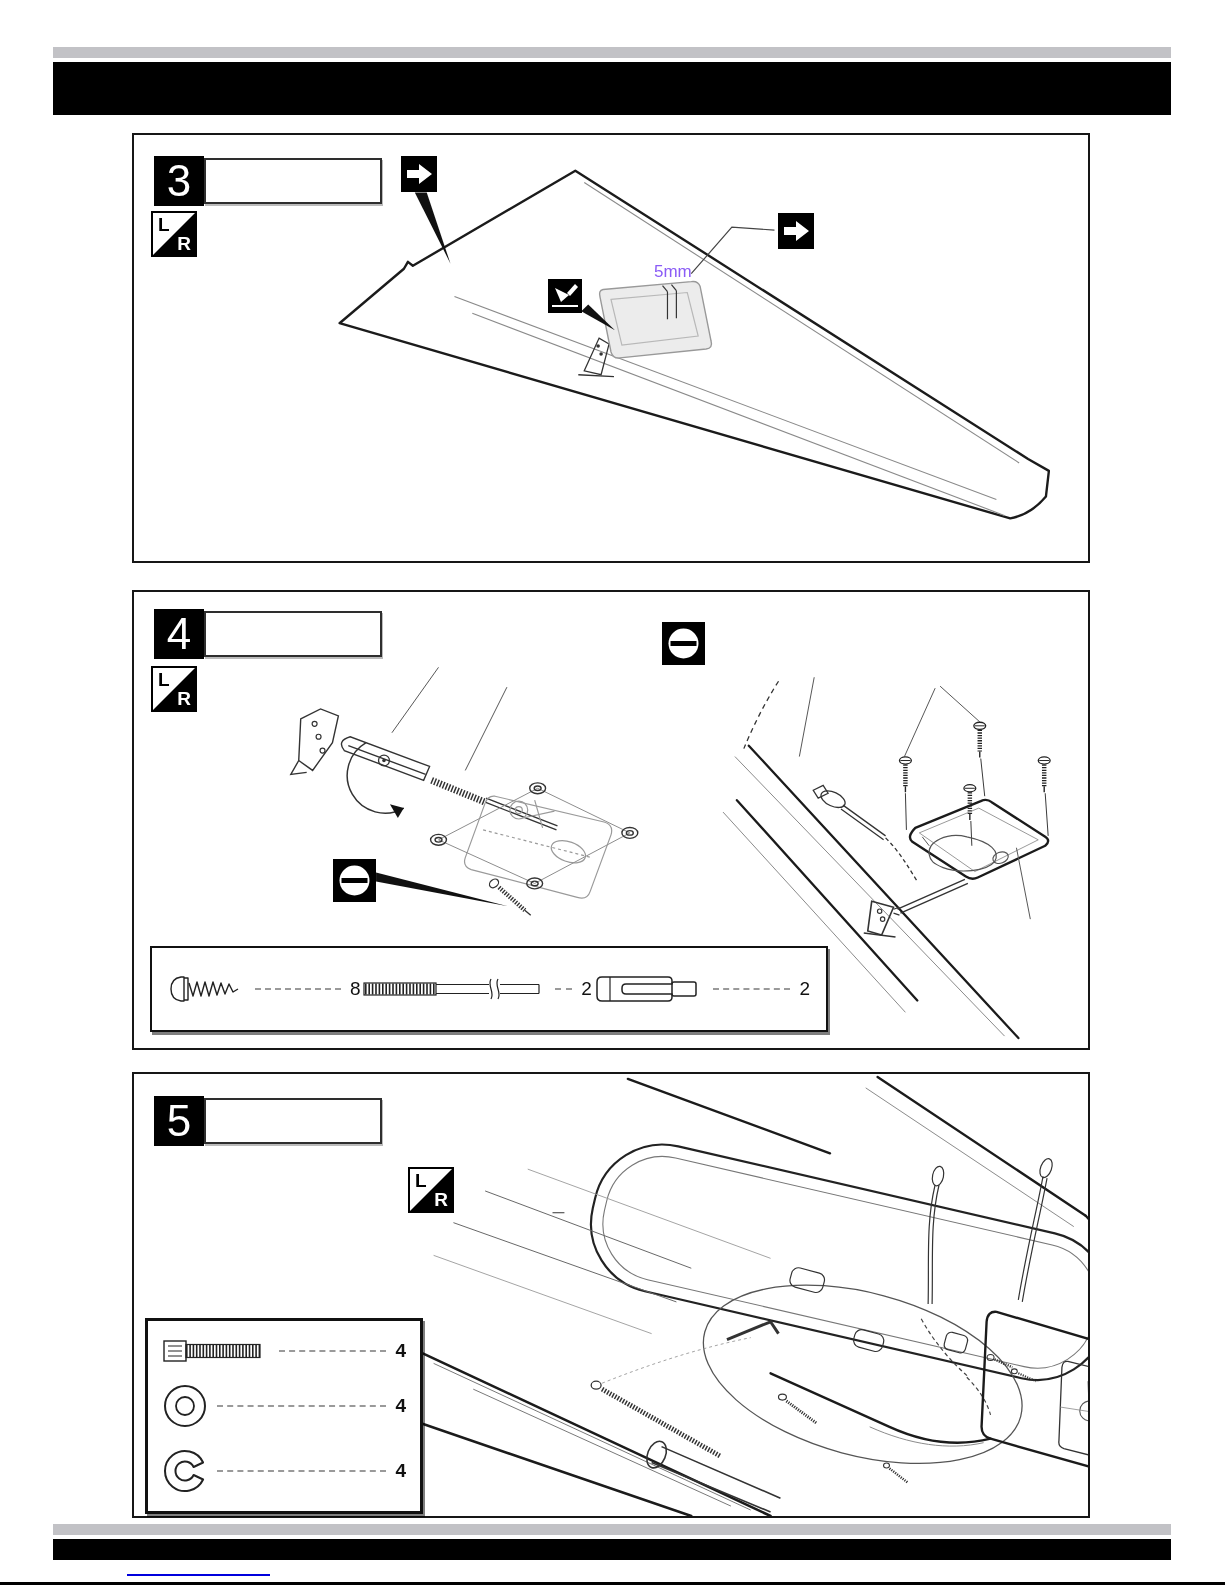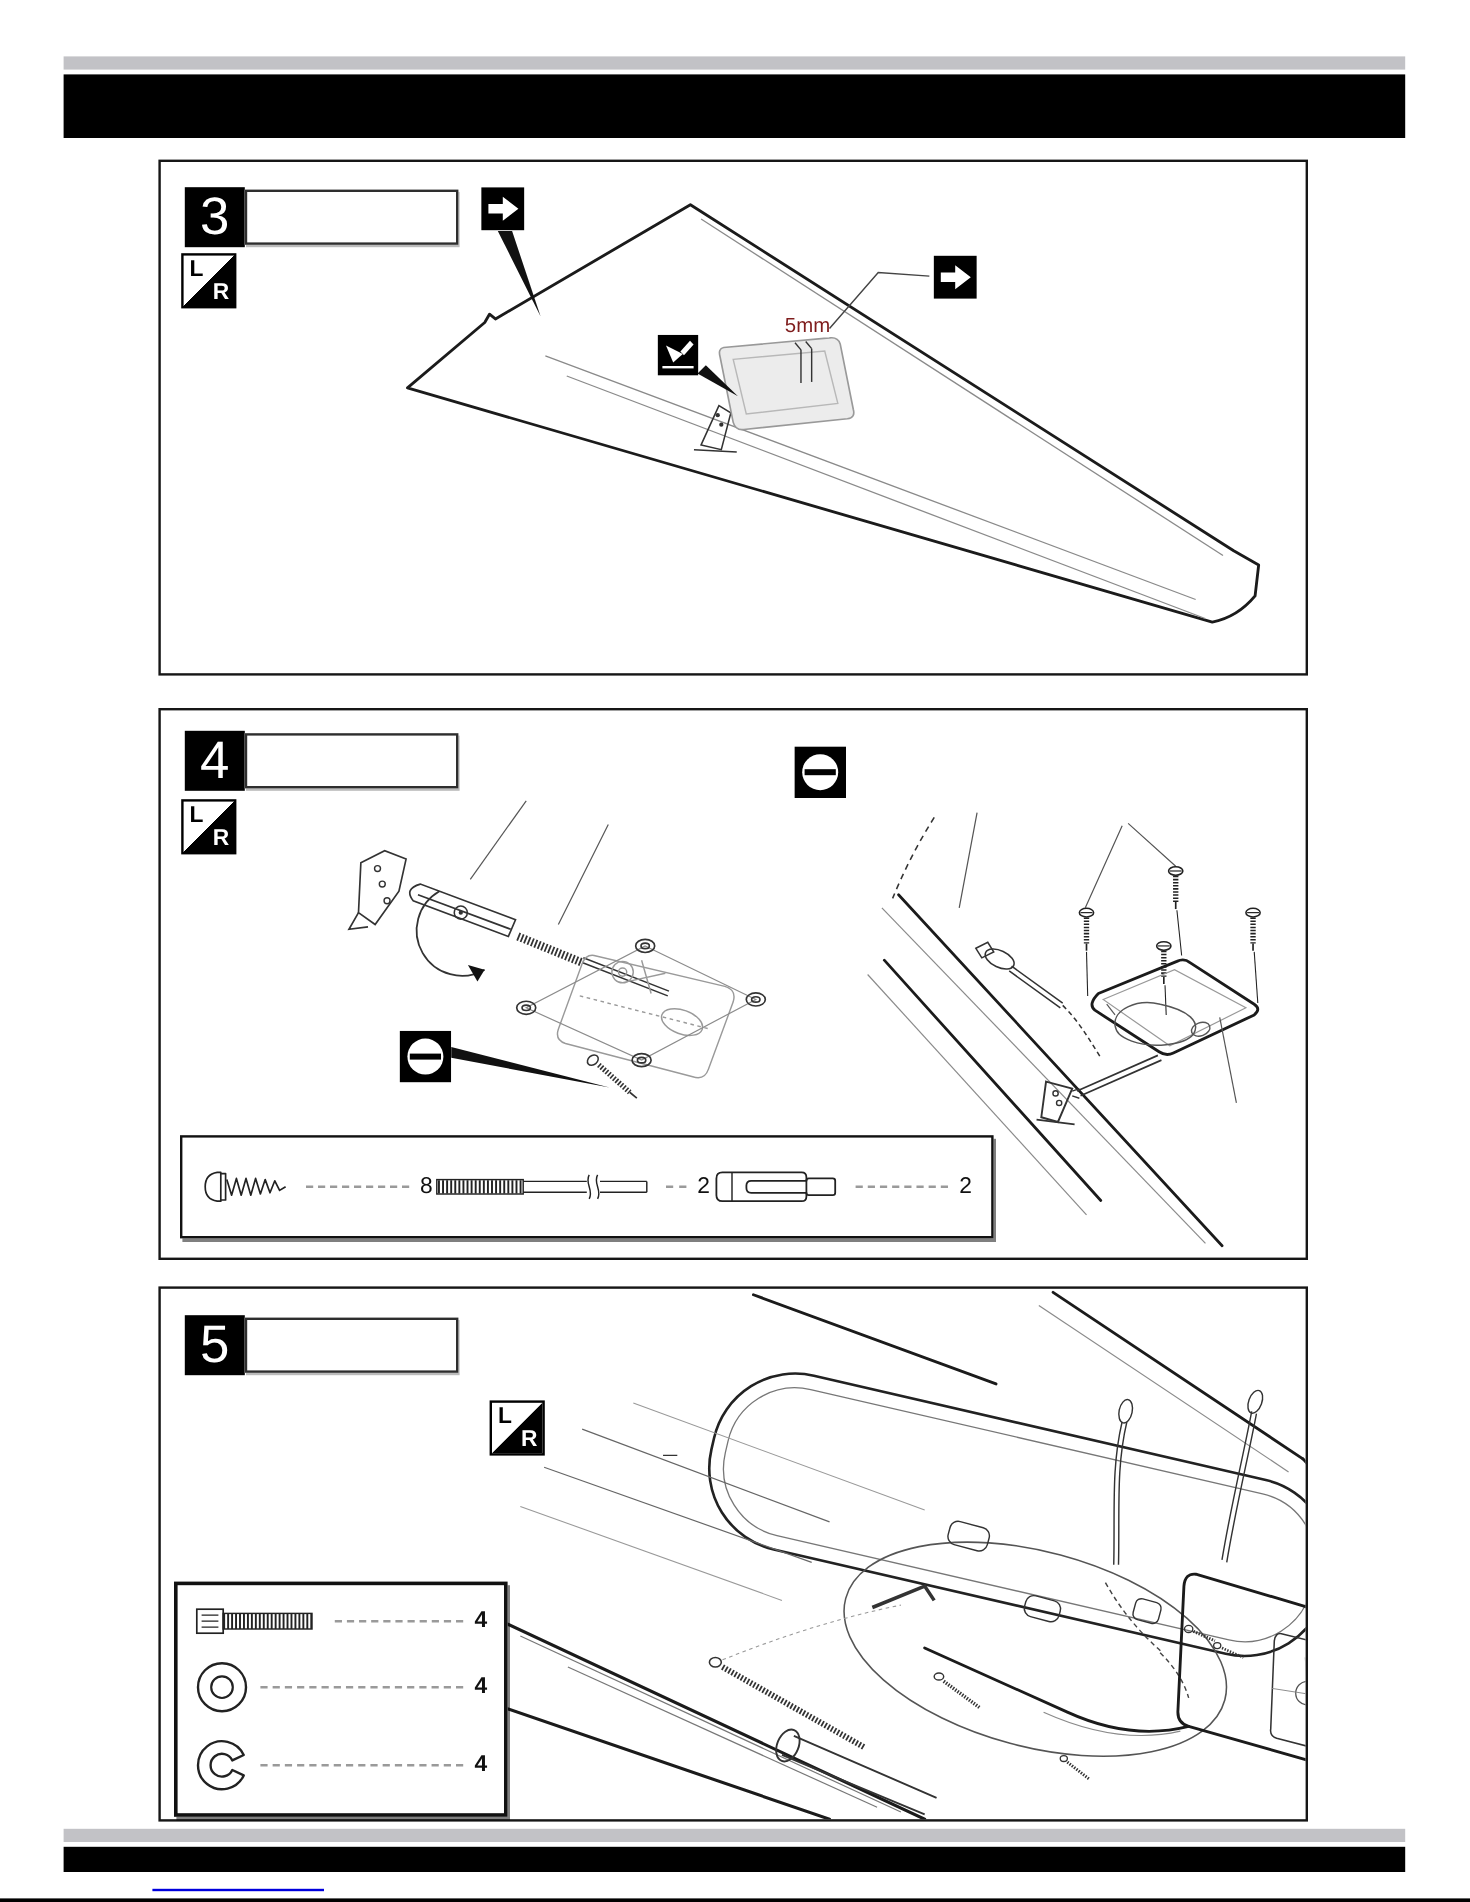--- a/index.html
+++ b/index.html
@@ -29,21 +29,21 @@
   .title-box{position:absolute;left:70px;width:178px;height:46px;background:#fff;
              border:2px solid #2e2e2e;box-sizing:border-box;box-shadow:1px 2px 0 #bbb;}
   .p3 .title-box{top:23px;} .p4 .title-box{top:19px;} .p5 .title-box{top:24px;}
 
   .icon{position:absolute;line-height:0;}
   .lr{position:absolute;width:46px;height:46px;border:2px solid #000;box-sizing:border-box;
       background:linear-gradient(135deg,#fff 49.6%,#000 50.4%);}
   .lr .l{position:absolute;left:5px;top:1px;font-size:19px;font-weight:bold;color:#000;}
   .lr .r{position:absolute;right:4px;bottom:0;font-size:19px;font-weight:bold;color:#fff;}
 
-  .dim-label{position:absolute;left:520px;top:127px;font-size:17px;color:#7f1d1d;text-align:right;}
+  .dim-label{position:absolute;left:520px;top:127px;font-size:17px;color:#8b5cf6;text-align:right;}
 
   .parts-box{position:absolute;background:#fff;border:2px solid #111;box-sizing:border-box;
              box-shadow:2px 3px 0 rgba(0,0,0,.5);}
   .p4 .parts-box{left:16px;top:354px;width:678px;height:86px;display:flex;align-items:center;
                  padding:0 16px;}
   .part{display:flex;align-items:center;min-width:0;}
   .part.w1{flex:0 0 30%;} .part.w2{flex:0 0 36%;} .part.w3{flex:1;}
   .dash{flex:1;height:0;border-top:2px dashed #9a9a9a;margin:0 9px;}
   .qty{font-size:19px;color:#111;}
   .p5 .parts-box{left:11px;top:244px;width:278px;height:196px;border-width:3px;

